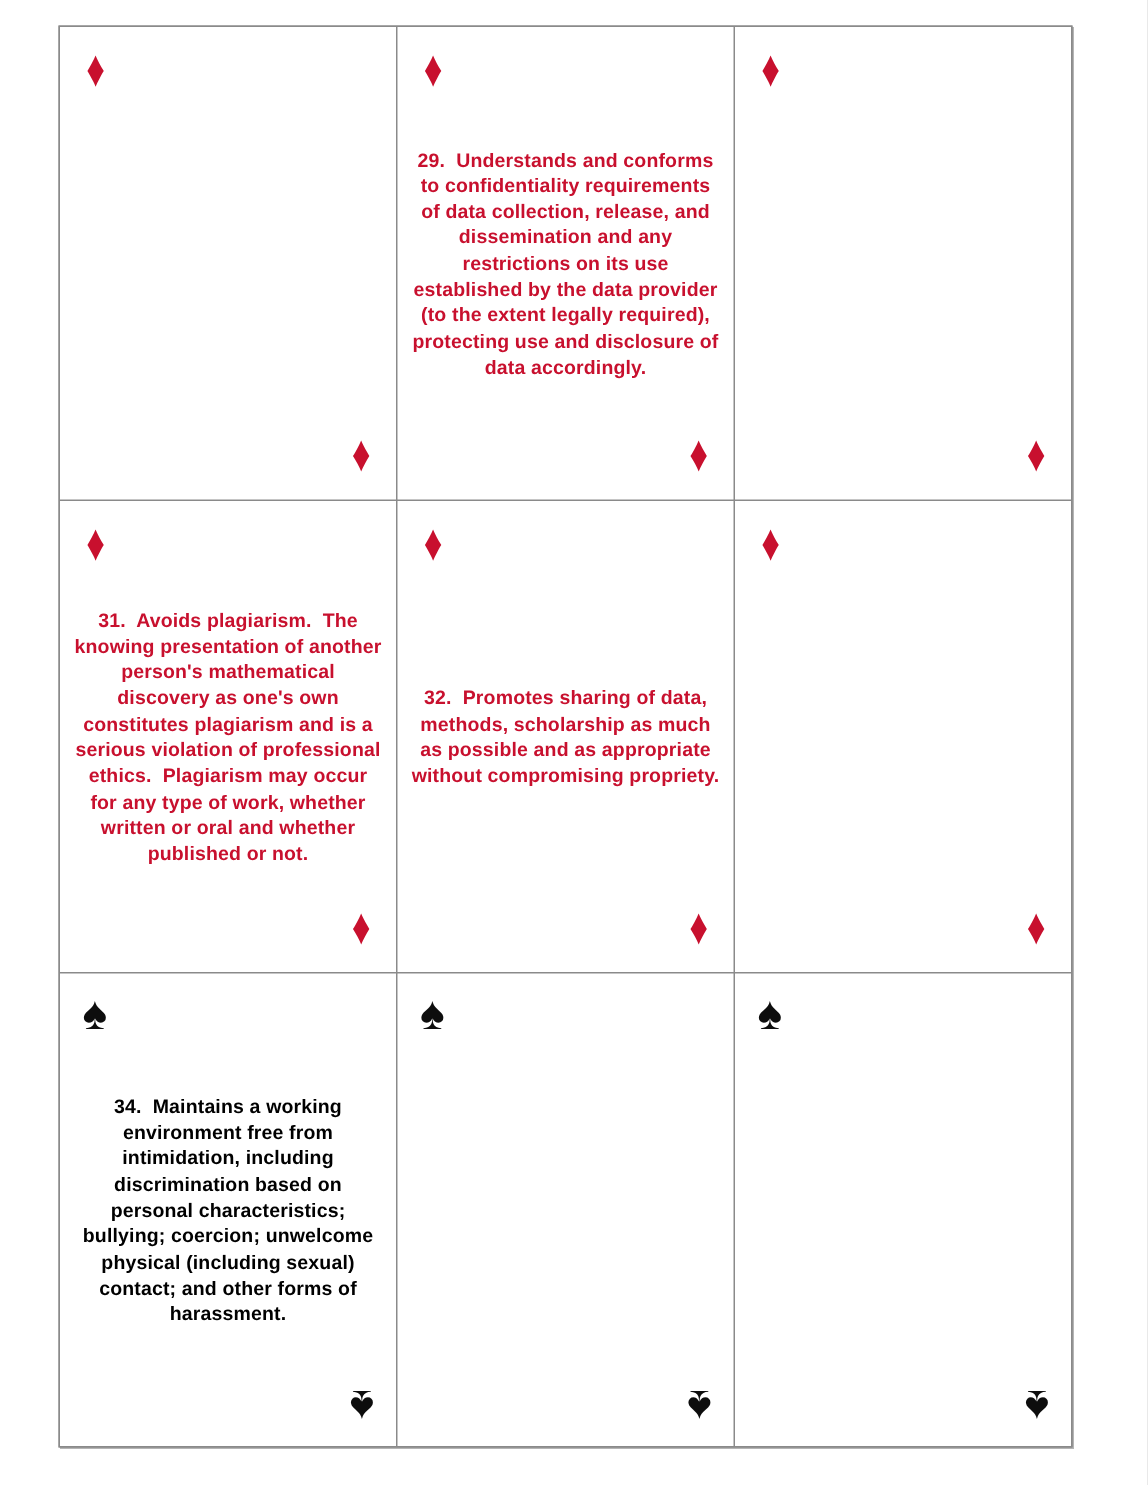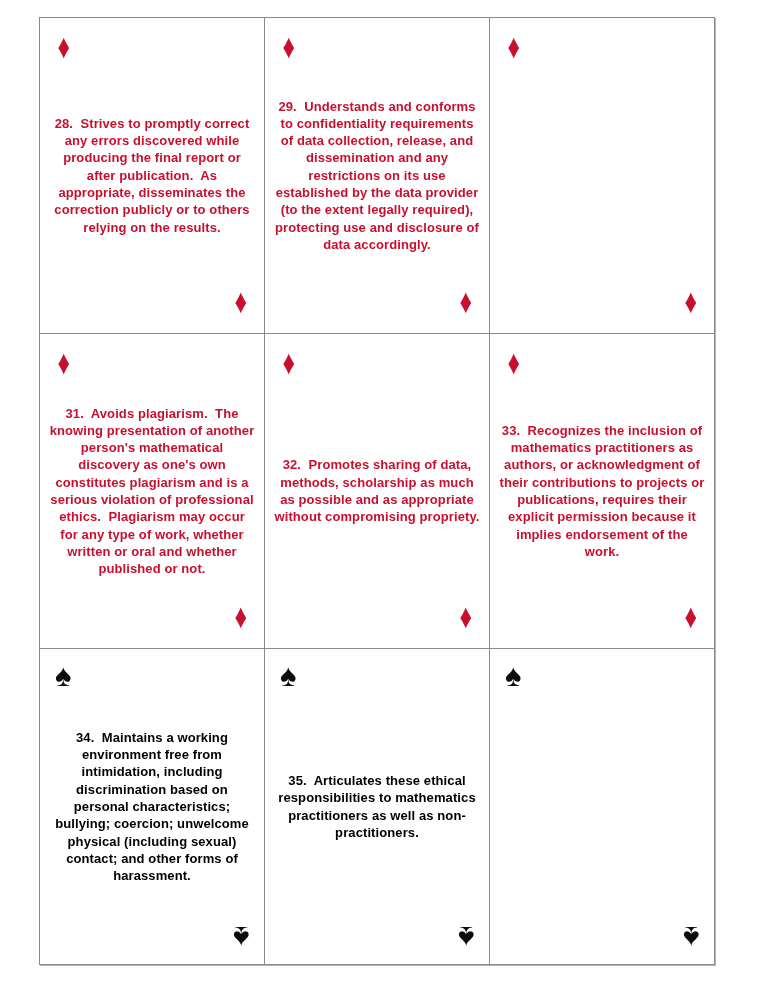--- a/index.html
+++ b/index.html
@@ -70,21 +70,20 @@
   .card.black .pip.bottom { transform: rotate(180deg); transform-origin: center; }
 </style>
 </head>
 <body>
 
 <div class="page">
   <div class="card-grid">
 
     <div class="card red">
       <span class="pip top">♦</span>
-      <p class="card-text">28.&nbsp; Strives to promptly correct any errors discovered while producing the final report or after publication.&nbsp; As appropriate, disseminates the correction publicly or to others relying on the results.</p>
       <span class="pip bottom">♦</span>
     </div>
 
     <div class="card red">
       <span class="pip top">♦</span>
       <p class="card-text">29.&nbsp; Understands and conforms to confidentiality requirements of data collection, release, and dissemination and any restrictions on its use established by the data provider (to the extent legally required), protecting use and disclosure of data accordingly.</p>
       <span class="pip bottom">♦</span>
     </div>
 
     <div class="card red">
@@ -99,33 +98,31 @@
     </div>
 
     <div class="card red">
       <span class="pip top">♦</span>
       <p class="card-text">32.&nbsp; Promotes sharing of data, methods, scholarship as much as possible and as appropriate without compromising propriety.</p>
       <span class="pip bottom">♦</span>
     </div>
 
     <div class="card red">
       <span class="pip top">♦</span>
-      <p class="card-text">33.&nbsp; Recognizes the inclusion of mathematics practitioners as authors, or acknowledgment of their contributions to projects or publications, requires their explicit permission because it implies endorsement of the work.</p>
       <span class="pip bottom">♦</span>
     </div>
 
     <div class="card black">
       <span class="pip top">♠</span>
       <p class="card-text">34.&nbsp; Maintains a working environment free from intimidation, including discrimination based on personal characteristics; bullying; coercion; unwelcome physical (including sexual) contact; and other forms of harassment.</p>
       <span class="pip bottom">♠</span>
     </div>
 
     <div class="card black">
       <span class="pip top">♠</span>
-      <p class="card-text">35.&nbsp; Articulates these ethical responsibilities to mathematics practitioners as well as non-practitioners.</p>
       <span class="pip bottom">♠</span>
     </div>
 
     <div class="card black">
       <span class="pip top">♠</span>
       <span class="pip bottom">♠</span>
     </div>
 
   </div>
 </div>

